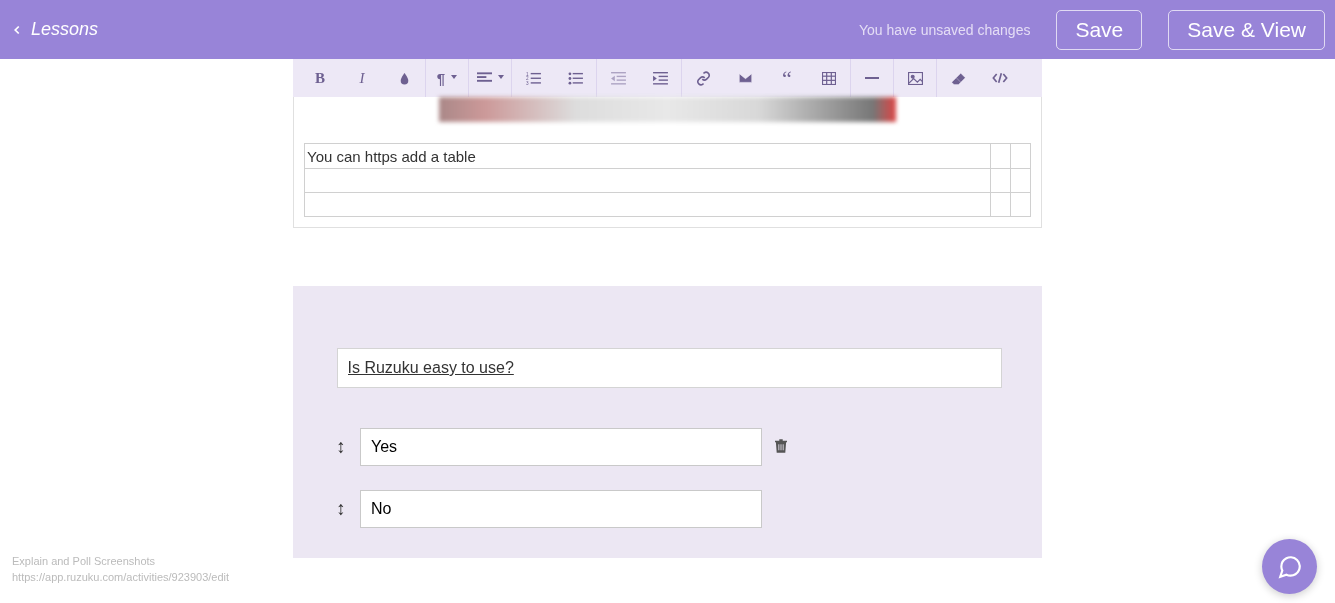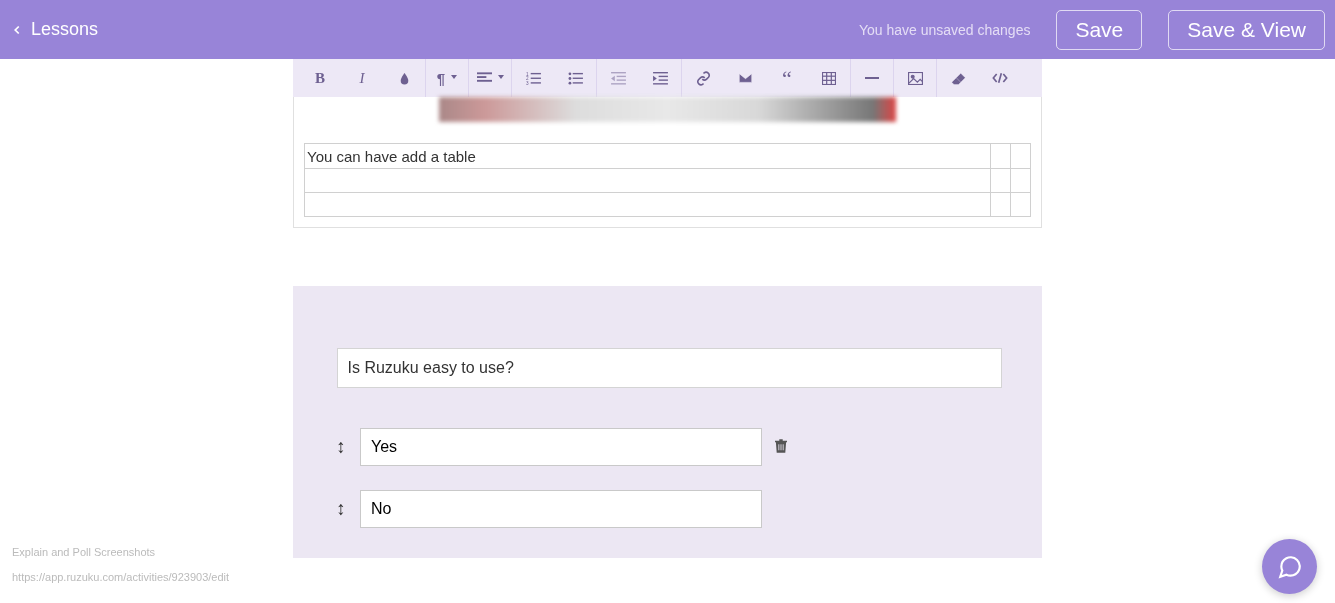--- a/index.html
+++ b/index.html
@@ -1,19 +1,19 @@
 <!DOCTYPE html>
 <html><head>
   <meta charset="utf-8">
   <style>
     * { box-sizing: border-box; margin: 0; padding: 0; }
     body { font-family: -apple-system, BlinkMacSystemFont, "Segoe UI", Helvetica, Arial, sans-serif; background: #fff; width: 1335px; height: 603px; overflow: hidden; position: relative; }
     
     .header { background: #9884d8; color: #fff; height: 59px; display: flex; align-items: center; justify-content: space-between; padding: 0 10px; }
-    .header-left { display: flex; align-items: center; gap: 5px; cursor: pointer; }
+    .header-left { display: flex; align-items: center; gap: 5px; cursor: pointer; font-style: italic; }
     .chevron-left { width: 14px; height: 14px; }
     .header-title { font-size: 18px; margin-left: 2px; }
     .header-right { display: flex; align-items: center; gap: 26px; }
     .unsaved-text { font-size: 14px; color: #e4ddf5; }
     .btn-save, .btn-save-view { border: 1.5px solid rgba(255,255,255,0.7); background: transparent; color: #fff; padding: 7px 18px; border-radius: 5px; font-size: 21px; cursor: pointer; }
     
     .main { display: flex; flex-direction: column; align-items: center; }
     .content-area { width: 749px; }
     
     .toolbar { background: #ede8f6; height: 38px; display: flex; align-items: center; padding: 0 6px; }
@@ -26,29 +26,29 @@
     
     .table-wrap { padding: 21px 10px 0 10px; }
     .editor-table { width: 100%; border-collapse: collapse; }
     .editor-table td { border: 1px solid #d0d0d0; height: 24px; font-size: 15px; padding: 0 2px; color: #333; }
     .editor-table tr:first-child td { height: 25px; }
     
     .add-resources { color: #2b6584; font-size: 18px; margin-top: 52px; display: block; }
     
     .poll-section { background: #ece7f3; margin-top: 58px; padding: 28px 21px 30px 24px; }
     .poll-title { font-size: 26px; color: #3c3c3c; font-weight: 400; }
-    .poll-question { width: 665px; margin: 34px auto 0 auto; display: block; border: 1px solid #d4d4d4; background: #fff; padding: 10px 10px; font-size: 16px; color: #333; }
+    .poll-question { width: 665px; margin: 34px auto 0 auto; display: block; border: 1px solid #d4d4d4; background: #fff; padding: 10px 10px; font-size: 16px; color: #333; text-decoration: underline; }
     .poll-option-row { display: flex; align-items: center; margin-top: 24px; padding-left: 15px; gap: 10px; }
     .poll-option-row.first { margin-top: 40px; }
     .drag-handle { color: #333; font-size: 19px; cursor: grab; width: 18px; text-align: center; }
     .poll-option-input { width: 402px; border: 1px solid #c9c9c9; background: #fff; padding: 9px 10px; font-size: 16px; }
     .trash-btn { color: #4a4a4a; cursor: pointer; font-size: 14px; margin-left: 3px; }
     
     .screenshot-caption { position: absolute; bottom: 18px; left: 12px; color: #bbb; font-size: 11px; text-shadow: 1px 1px 0 #fff; line-height: 1.4; }
-    .screenshot-caption .url { font-size: 11px; margin-top: 9px; }
+    .screenshot-caption .url { font-size: 11px; }
     
     .help-bubble { position: fixed; right: 18px; bottom: 9px; width: 55px; height: 55px; border-radius: 50%; background: #9884d8; display: flex; align-items: center; justify-content: center; cursor: pointer; box-shadow: 0 2px 8px rgba(0,0,0,0.2); }
     .help-bubble svg { width: 26px; height: 26px; }
     
     .bold-i { font-weight: bold; font-family: Georgia, serif; }
     .italic-i { font-style: italic; font-family: Georgia, serif; }
     .disabled { opacity: 0.5; }
   </style>
 </head>
 <body>
@@ -187,21 +187,21 @@
           </svg>
         </div>
     </div>
 
     <div class="editor-content">
       <div class="img-placeholder"></div>
       <div class="table-wrap">
         <table class="editor-table">
           <tbody>
               <tr>
-                <td>You can have add a table</td>
+                <td>You can https add a table</td>
                 <td></td>
                 <td></td>
               </tr>
           <tr>
                 <td></td>
                 <td></td>
                 <td></td>
               </tr>
           <tr>
                 <td></td>

